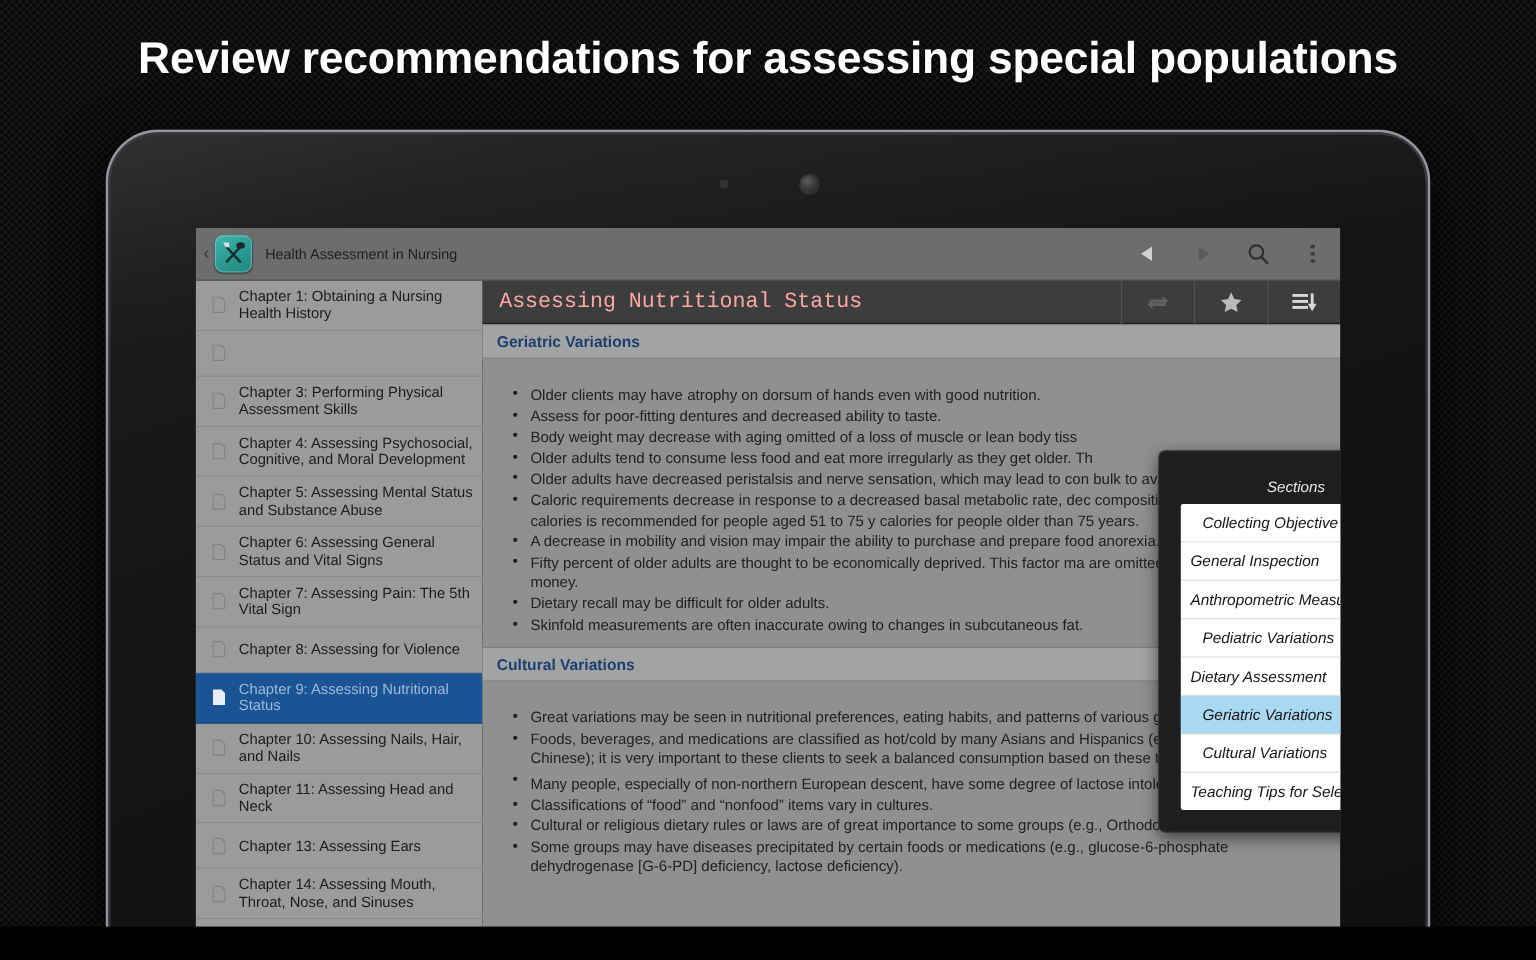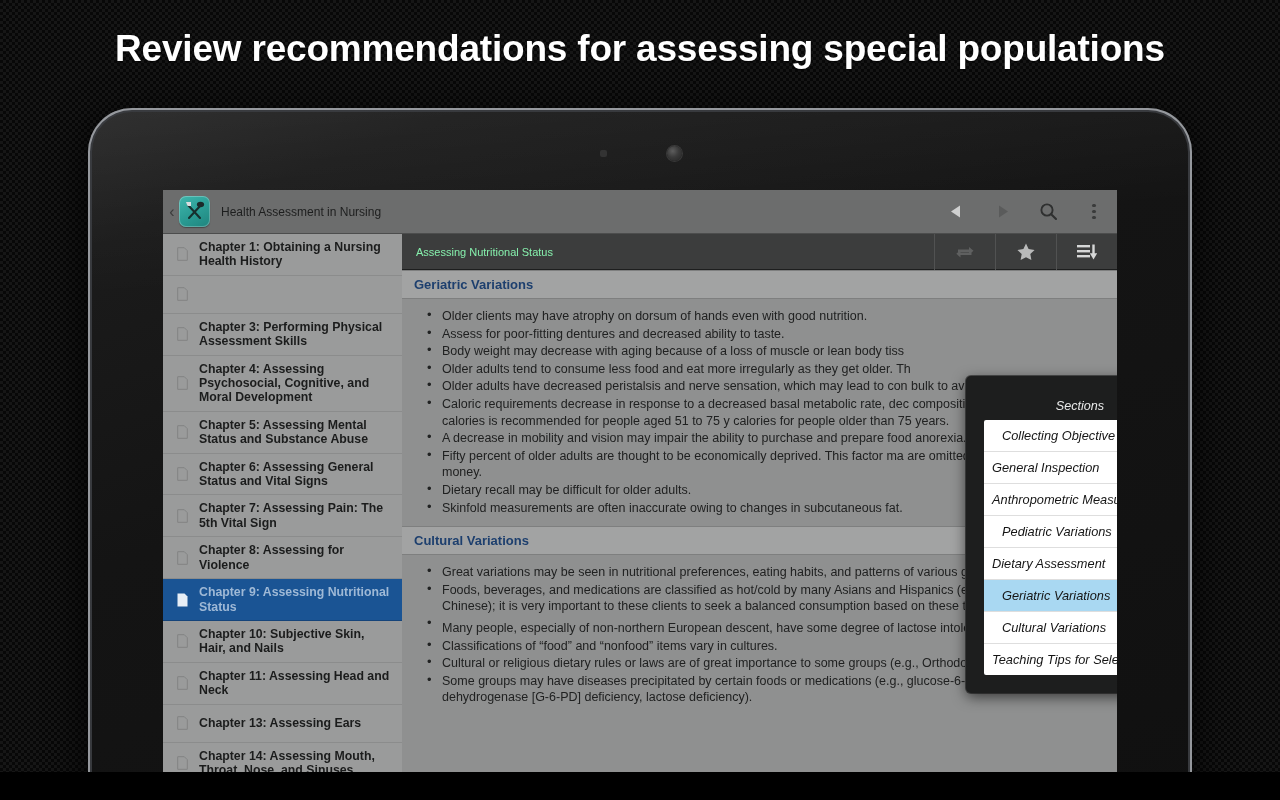--- a/index.html
+++ b/index.html
@@ -122,40 +122,39 @@
     width: 239px; flex: 0 0 239px;
     background: #9a9b9b;
     overflow: hidden;
     position: relative;
   }
   .chapter {
     display: flex; align-items: center;
     padding: 0 8px 0 10px;
     min-height: 38px;
     border-bottom: 1px solid #8b8c8c;
-    font-weight: bold;
   }
   .chapter .doc-icon { flex: 0 0 auto; width: 18px; margin-right: 8px; display: flex; justify-content: center; }
   .chapter .label {
     color: #1b1c1c; font-size: 12.3px; line-height: 14.4px;
     padding: 6px 0;
   }
   .chapter.selected { background: #1a5494; border-bottom-color: #15447a; justify-content: space-between; }
   .chapter.selected .label { color: #9fb9d6; }
 
   
   #content-col { flex: 1 1 auto; display: flex; flex-direction: column; min-width: 0; }
 
   #content-toolbar {
     height: 36px; flex: 0 0 36px;
     background: #3c3d3d;
     display: flex; align-items: center;
     border-bottom: 1px solid #1d1e1e;
   }
-  #content-title { color: #86efac; font-size: 11px; padding-left: 14px; white-space: nowrap; }
+  #content-title { color: #fca5a5; font-size: 18px; padding-left: 14px; white-space: nowrap; font-family: Liberation Mono, monospace; }
   #toolbar-actions { margin-left: auto; display: flex; height: 36px; }
   .toolbar-btn {
     width: 61px; height: 36px;
     display: flex; align-items: center; justify-content: center;
     border-left: 1px solid #515252;
   }
 
   
   #article {
     flex: 1 1 auto;
@@ -165,21 +164,21 @@
     padding-bottom: 2px;
   }
   .sec-head {
     background: #a2a3a3;
     border-top: 1px solid #7e7f7f;
     border-bottom: 1px solid #7e7f7f;
     color: #1d3f6e;
     font-size: 13px; font-weight: bold;
     padding: 6px 0 6px 12px;
   }
-  .bullets { padding: 9px 22px 9px 22px; }
+  .bullets { padding: 22px 22px 9px 22px; }
   .bullets li {
     list-style: none;
     position: relative;
     padding-left: 18px;
     margin-bottom: 1px;
     color: #202121;
     font-size: 12.5px;
     line-height: 16.6px;
   }
   .bullets li::before {
@@ -352,21 +351,21 @@
                 </svg>
               </span>
               <span class="label">Chapter 9: Assessing Nutritional Status</span>
             </div>
             <div class="chapter">
               <span class="doc-icon">
                 <svg width="11" height="14" viewBox="0 0 11 14">
                   <path d="M0.7 0.7 h6.6 l3 3 v9.6 h-9.6 z" fill="none" stroke="#828383" stroke-width="1"></path>
                 </svg>
               </span>
-              <span class="label">Chapter 10: Subjective Skin, Hair, and Nails</span>
+              <span class="label">Chapter 10: Assessing Nails, Hair, and Nails</span>
             </div>
             <div class="chapter">
               <span class="doc-icon">
                 <svg width="11" height="14" viewBox="0 0 11 14">
                   <path d="M0.7 0.7 h6.6 l3 3 v9.6 h-9.6 z" fill="none" stroke="#828383" stroke-width="1"></path>
                 </svg>
               </span>
               <span class="label">Chapter 11: Assessing Head and Neck</span>
             </div>
             <div class="chapter">
@@ -418,21 +417,21 @@
                 </svg>
               </div>
             </div>
           </div>
 
           <div id="article">
               <div class="sec-head">Geriatric Variations</div>
               <ul class="bullets">
                 <li>Older clients may have atrophy on dorsum of hands even with good nutrition.</li>
                 <li>Assess for poor-fitting dentures and decreased ability to taste.</li>
-                <li>Body weight may decrease with aging because of a loss of muscle or lean body tiss</li>
+                <li>Body weight may decrease with aging omitted of a loss of muscle or lean body tiss</li>
                 <li>Older adults tend to consume less food and eat more irregularly as they get older. Th</li>
                 <li>Older adults have decreased peristalsis and nerve sensation, which may lead to con bulk to avoid laxative abuse.</li>
                 <li>Caloric requirements decrease in response to a decreased basal metabolic rate, dec composition. A 10% decrease in calories is recommended for people aged 51 to 75 y calories for people older than 75 years.</li>
                 <li>A decrease in mobility and vision may impair the ability to purchase and prepare food anorexia.</li>
                 <li>Fifty percent of older adults are thought to be economically deprived. This factor ma are omitted from the diet to save money.</li>
                 <li>Dietary recall may be difficult for older adults.</li>
                 <li>Skinfold measurements are often inaccurate owing to changes in subcutaneous fat.</li>
               </ul>
               <div class="sec-head">Cultural Variations</div>
               <ul class="bullets">

